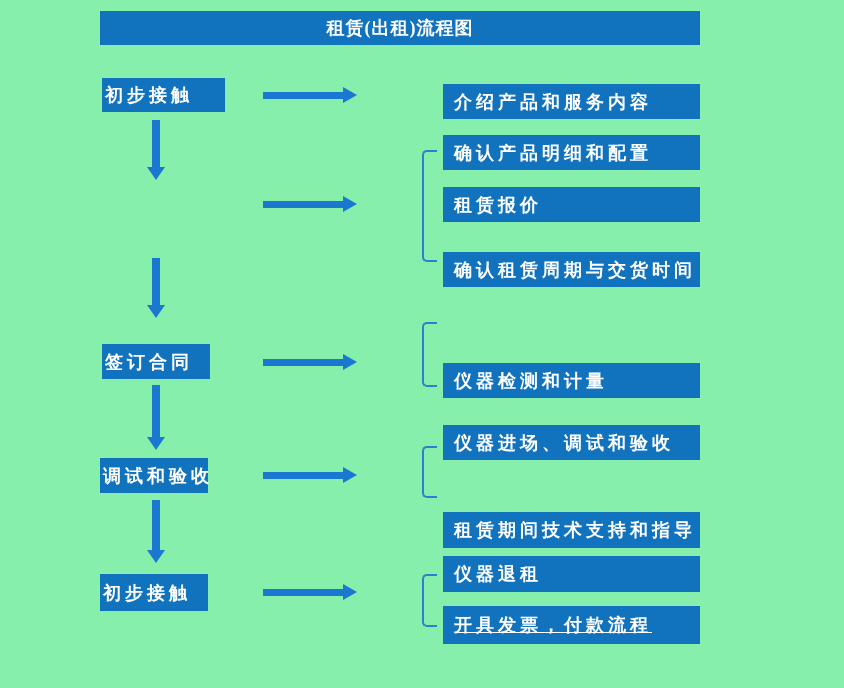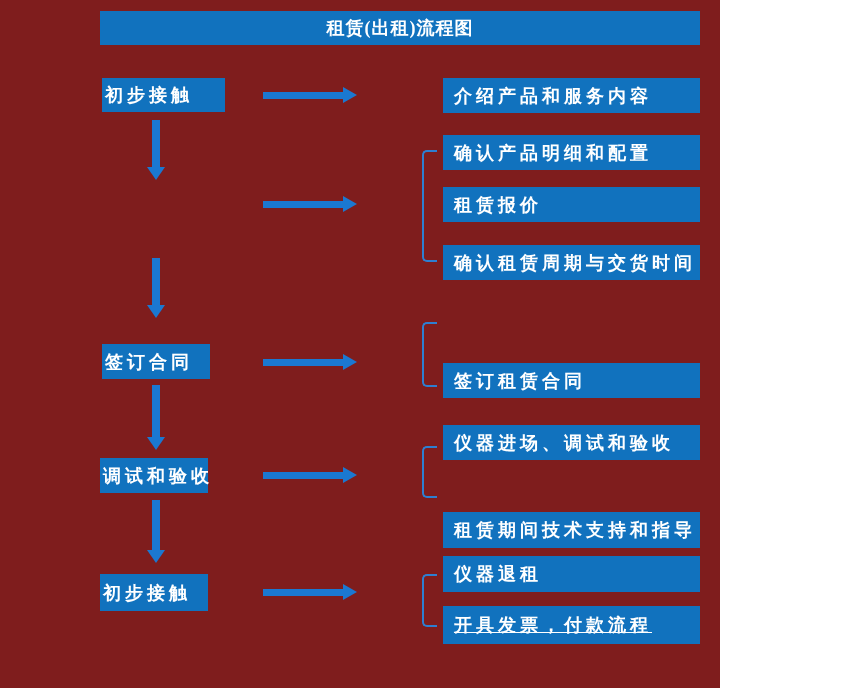--- a/index.html
+++ b/index.html
@@ -1,19 +1,19 @@
 <!DOCTYPE html>
 <html style="--box-blue: #1172BE; --arrow-blue: #1B78D1; --bracket-blue: #2E7FD1; --text-white: #FFFFFF; --background: #FFFFFF;"><head>
 <meta charset="utf-8">
 <style>
   html,body{margin:0;padding:0;background:#ffffff;}
   #canvas{
     position:relative;
-    width:720px;height:688px;
-    background:#7f1d1d;
+    width:844px;height:688px;
+    background:#86efac;
     font-family:"Liberation Serif", serif;
     overflow:hidden;
   }
   .box{
     position:absolute;
     background:var(--box-blue,#1172BE);
     color:var(--text-white,#ffffff);
     font-weight:bold;
     font-size:18px;
     letter-spacing:4px;
@@ -77,27 +77,27 @@
 
 <div id="canvas">
 
   <div class="title-bar">租赁(出租)流程图</div>
 
   <div class="box lbox" style="left:102px;top:78px;width:123px;height:34px;">初步接触</div>
   <div class="box lbox" style="left:102px;top:344px;width:108px;height:35px;">签订合同</div>
   <div class="box lbox" style="left:100px;top:458px;width:108px;height:35px;">调试和验收</div>
   <div class="box lbox" style="left:100px;top:574px;width:108px;height:37px;">初步接触</div>
 
-  <div class="box rbox" style="top:78px;height:35px;">介绍产品和服务内容</div>
+  <div class="box rbox" style="top:84px;height:35px;">介绍产品和服务内容</div>
 
   <div class="box rbox" style="top:135px;height:35px;">确认产品明细和配置</div>
   <div class="box rbox" style="top:187px;height:35px;">租赁报价</div>
-  <div class="box rbox" style="top:245px;height:35px;">确认租赁周期与交货时间</div>
+  <div class="box rbox" style="top:252px;height:35px;">确认租赁周期与交货时间</div>
 
-  <div class="box rbox" style="top:363px;height:35px;">签订租赁合同</div>
+  <div class="box rbox" style="top:363px;height:35px;">仪器检测和计量</div>
 
   <div class="box rbox" style="top:425px;height:35px;text-align:center;">仪器进场、调试和验收</div>
   <div class="box rbox" style="top:476px;height:36px;margin-top:36px;">租赁期间技术支持和指导</div>
 
   <div class="box rbox" style="top:556px;height:36px;">仪器退租</div>
   <div class="box rbox" style="top:606px;height:38px;text-decoration:underline;">开具发票，付款流程</div>
 
   <div class="hshaft" style="top:92px;"></div>
   <div class="hhead" style="top:87px;"></div>
 

